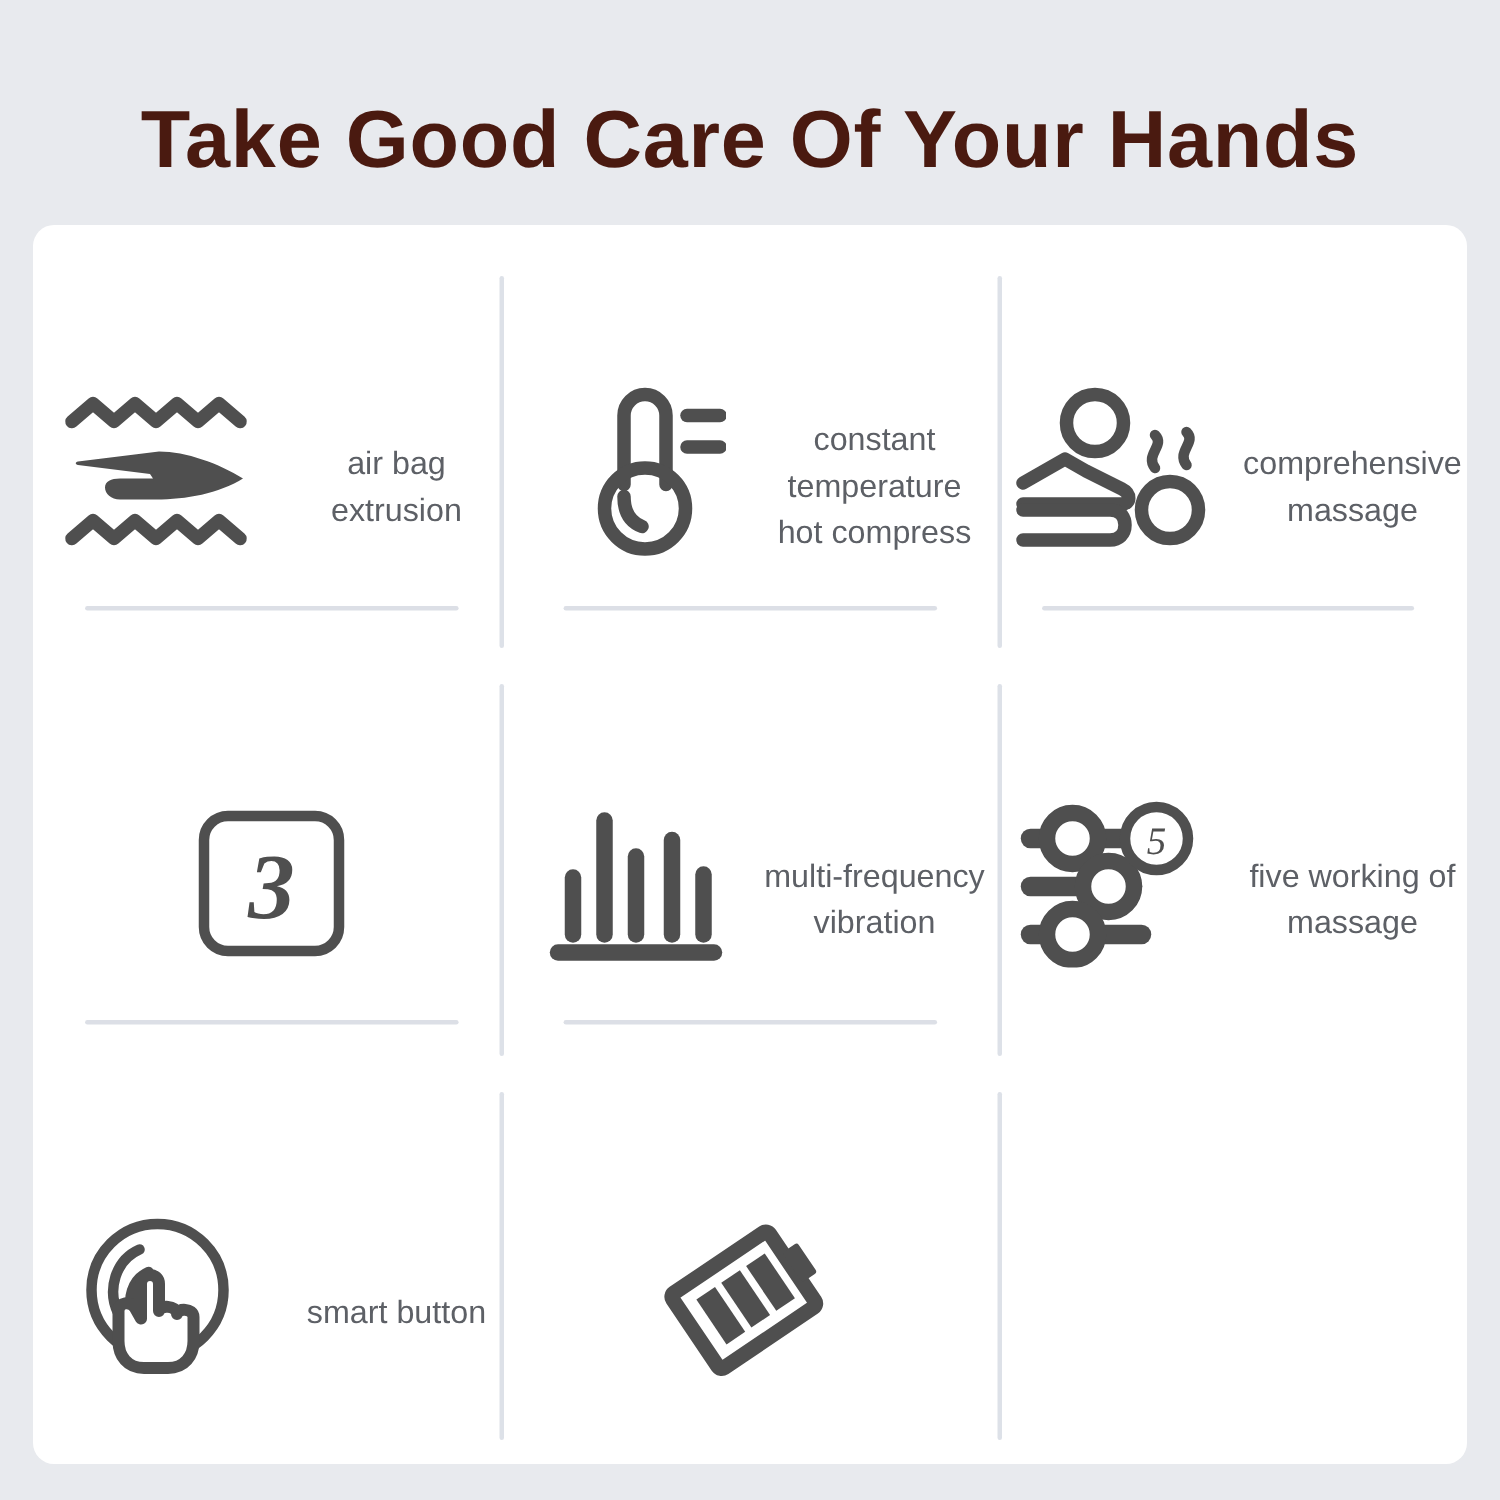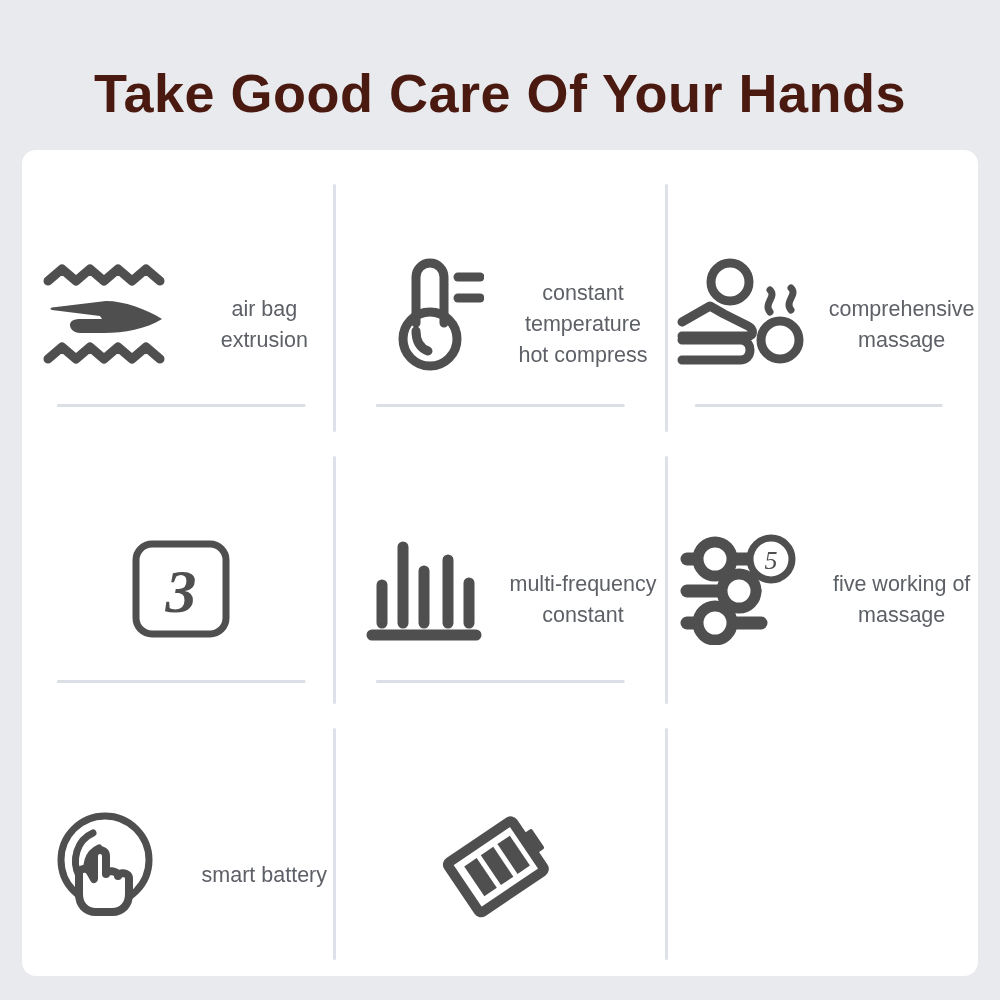--- a/index.html
+++ b/index.html
@@ -209,21 +209,21 @@
               <line x1="20" y1="52" x2="20" y2="90"></line>
               <line x1="41" y1="14" x2="41" y2="90"></line>
               <line x1="62" y1="38" x2="62" y2="90"></line>
               <line x1="86" y1="27" x2="86" y2="90"></line>
               <line x1="107" y1="50" x2="107" y2="90"></line>
             </g>
             <line x1="10" y1="102" x2="114" y2="102" stroke="#4f4f4f" stroke-width="11" stroke-linecap="round"></line>
           </svg>
         </div>
         <div class="cell-label">multi-frequency
-constant</div>
+vibration</div>
       </div>
 
       <div class="cell">
         <div class="icon-box">
           <svg width="130" height="112" viewBox="0 0 130 112" aria-hidden="true">
             <g stroke="#4f4f4f" stroke-width="13" stroke-linecap="round" fill="none">
               <line x1="10" y1="26" x2="74" y2="26"></line>
               <line x1="10" y1="58" x2="78" y2="58"></line>
               <line x1="10" y1="90" x2="84" y2="90"></line>
             </g>
@@ -239,21 +239,21 @@
 
       <div class="cell">
         <div class="icon-box">
           <svg width="112" height="112" viewBox="0 0 112 112" aria-hidden="true">
             <circle class="ink-thin" cx="56" cy="52" r="44"></circle>
             <path class="ink-thin" d="M30 68 C22 52 28 32 44 25"></path>
             <path class="ink-thin" d="M40 70 C35 58 39 45 50 40"></path>
             <path d="M47 104 C36 104 30 96 30 86 L30 66 C30 60 38 59 41 64 L45 71 L45 48 C45 40 57 40 57 48 L57 66 C57 62 69 62 69 68 C69 64 80 64 80 70 L80 86 C80 96 74 104 63 104 Z" fill="#ffffff" stroke="#4f4f4f" stroke-width="8" stroke-linejoin="round" stroke-linecap="round"></path>
           </svg>
         </div>
-        <div class="cell-label">smart battery</div>
+        <div class="cell-label">smart button</div>
       </div>
 
       <div class="cell">
         <div class="icon-box">
           <svg width="116" height="112" viewBox="0 0 116 112" aria-hidden="true">
             <g transform="rotate(-34 58 56)">
               <rect x="14" y="26" width="78" height="60" rx="3" fill="none" stroke="#4f4f4f" stroke-width="10"></rect>
               <rect x="92" y="44" width="12" height="24" rx="2" fill="#4f4f4f"></rect>
               <rect x="27" y="38" width="15" height="36" fill="#4f4f4f"></rect>
               <rect x="47" y="38" width="15" height="36" fill="#4f4f4f"></rect>

